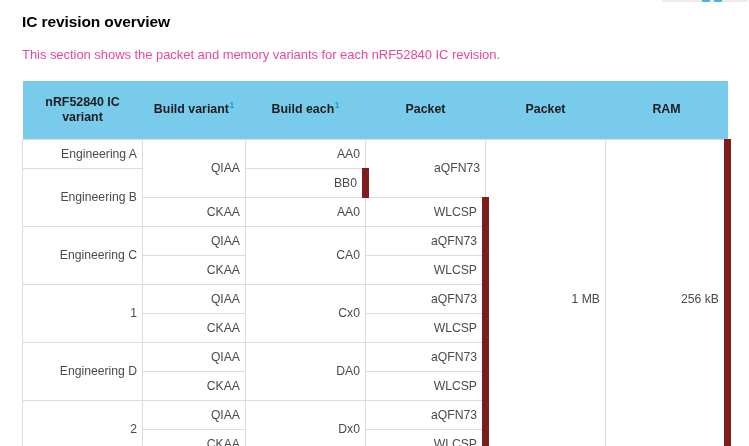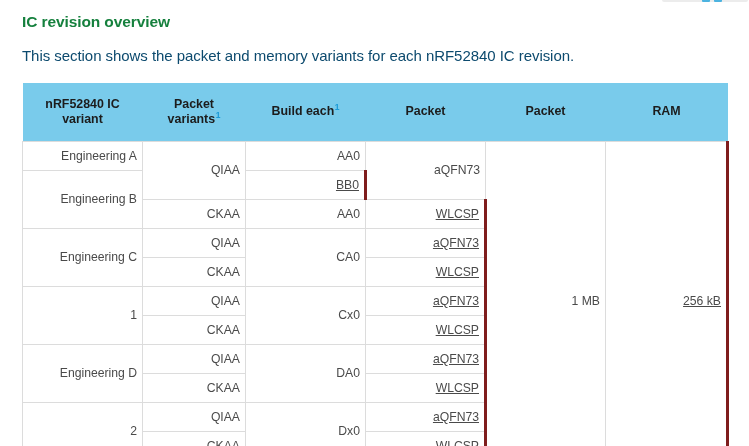--- a/index.html
+++ b/index.html
@@ -46,29 +46,29 @@
   .top-clip-ico.b { left: 714px; }
 
   .page {
     padding: 0 22px;
     box-sizing: border-box;
   }
 
   h1.section-title {
     font-size: 15.5px;
     font-weight: bold;
-    color: #15803d;
+    color: #000000;
     margin: 0;
     padding-top: 13px;
     letter-spacing: -0.1px;
   }
 
   p.intro {
-    font-size: 15px;
-    color: #0c4a6e;
+    font-size: 13px;
+    color: #ec4899;
     margin: 0;
     padding-top: 16px;
     letter-spacing: -0.05px;
   }
 
   .table-wrap {
     padding-top: 19px;
   }
 
   table.ic-table {
@@ -106,22 +106,21 @@
     height: 24px;
     padding: 2px 5px;
     border: 1px solid #dcdcdc;
     line-height: 1.2;
   }
 
   table.ic-table tbody tr td:first-child {
     border-left: 1px solid #dcdcdc;
   }
   table.ic-table tbody tr td:last-child {
-    border-right: 3px solid #7f1d1d;
-    text-decoration: underline;
+    border-right: 7px solid #7f1d1d;
   }
 
   sup.fn {
     color: #1a9ad7;
     font-size: 8.5px;
     font-weight: bold;
     vertical-align: super;
     line-height: 0;
     margin-left: 0.5px;
   }
@@ -148,21 +147,21 @@
         <col class="c0">
           <col class="c1">
           <col class="c2">
         <col class="c3">
           <col class="c4">
           <col class="c5">
       </colgroup>
       <thead>
         <tr>
             <th><span>nRF52840 IC variant</span></th>
-            <th><span>Packet variants</span><sup class="fn">1</sup></th>
+            <th><span>Build variant</span><sup class="fn">1</sup></th>
             <th><span>Build each</span><sup class="fn">1</sup></th>
             <th><span>Packet</span></th>
             <th><span>Packet</span></th>
             <th><span>RAM</span></th>
           </tr>
       </thead>
       <tbody>
           <tr>
             <td>Engineering A</td>
             <td rowspan="2">QIAA</td>

